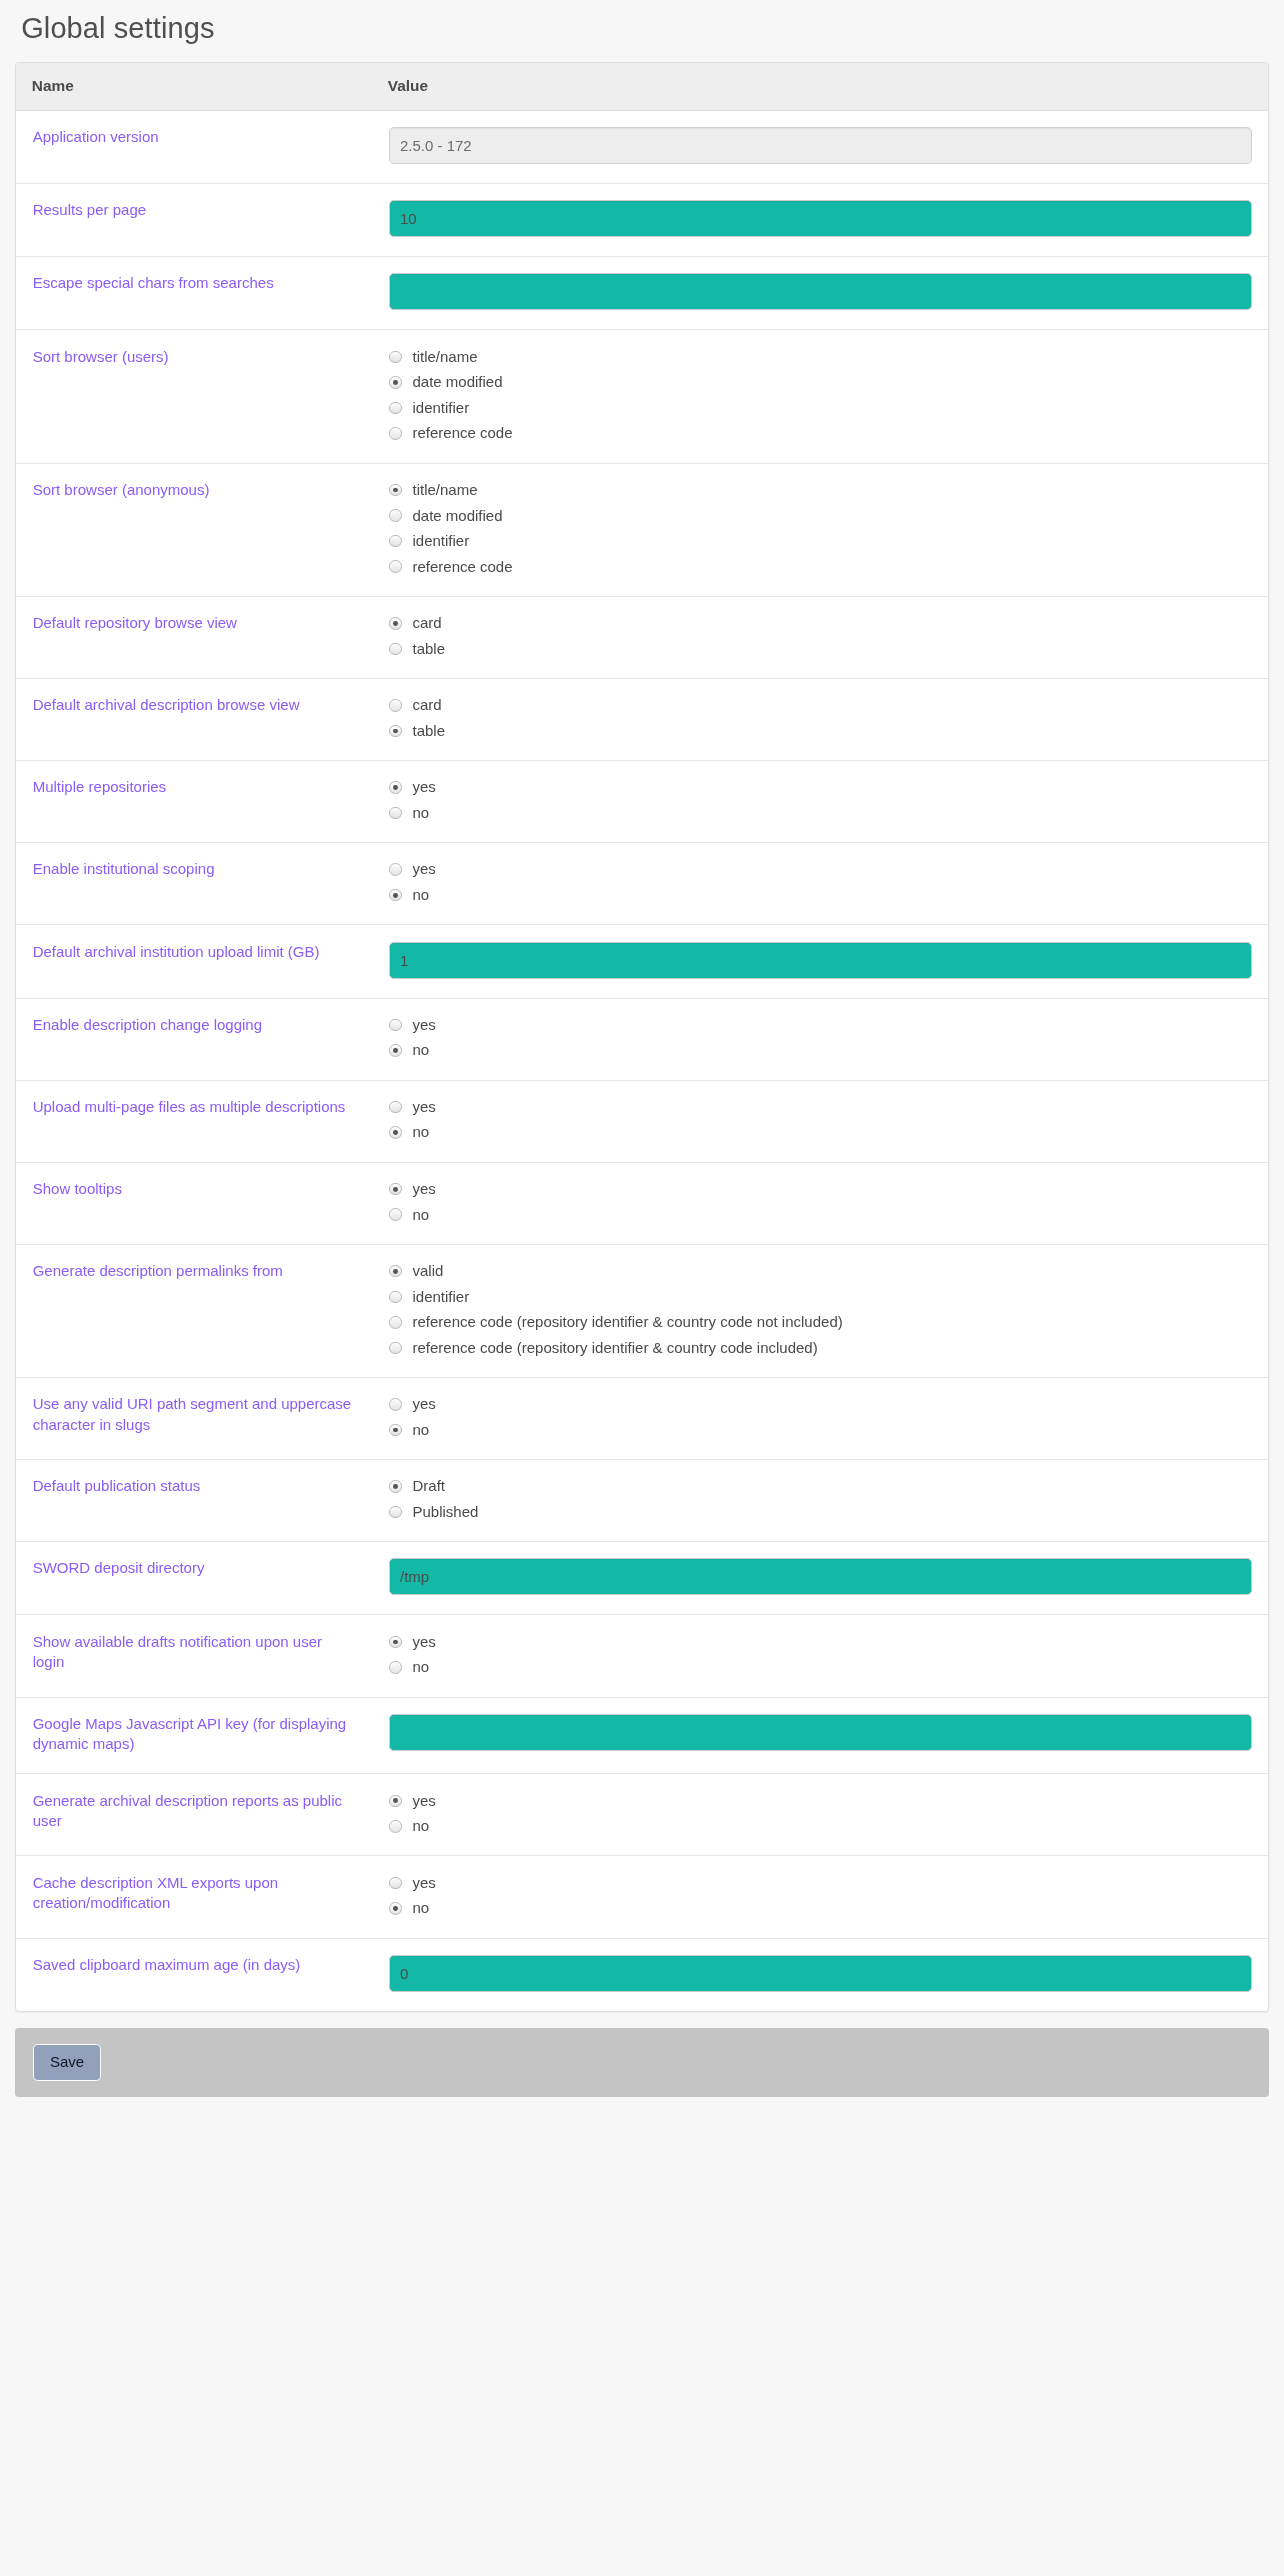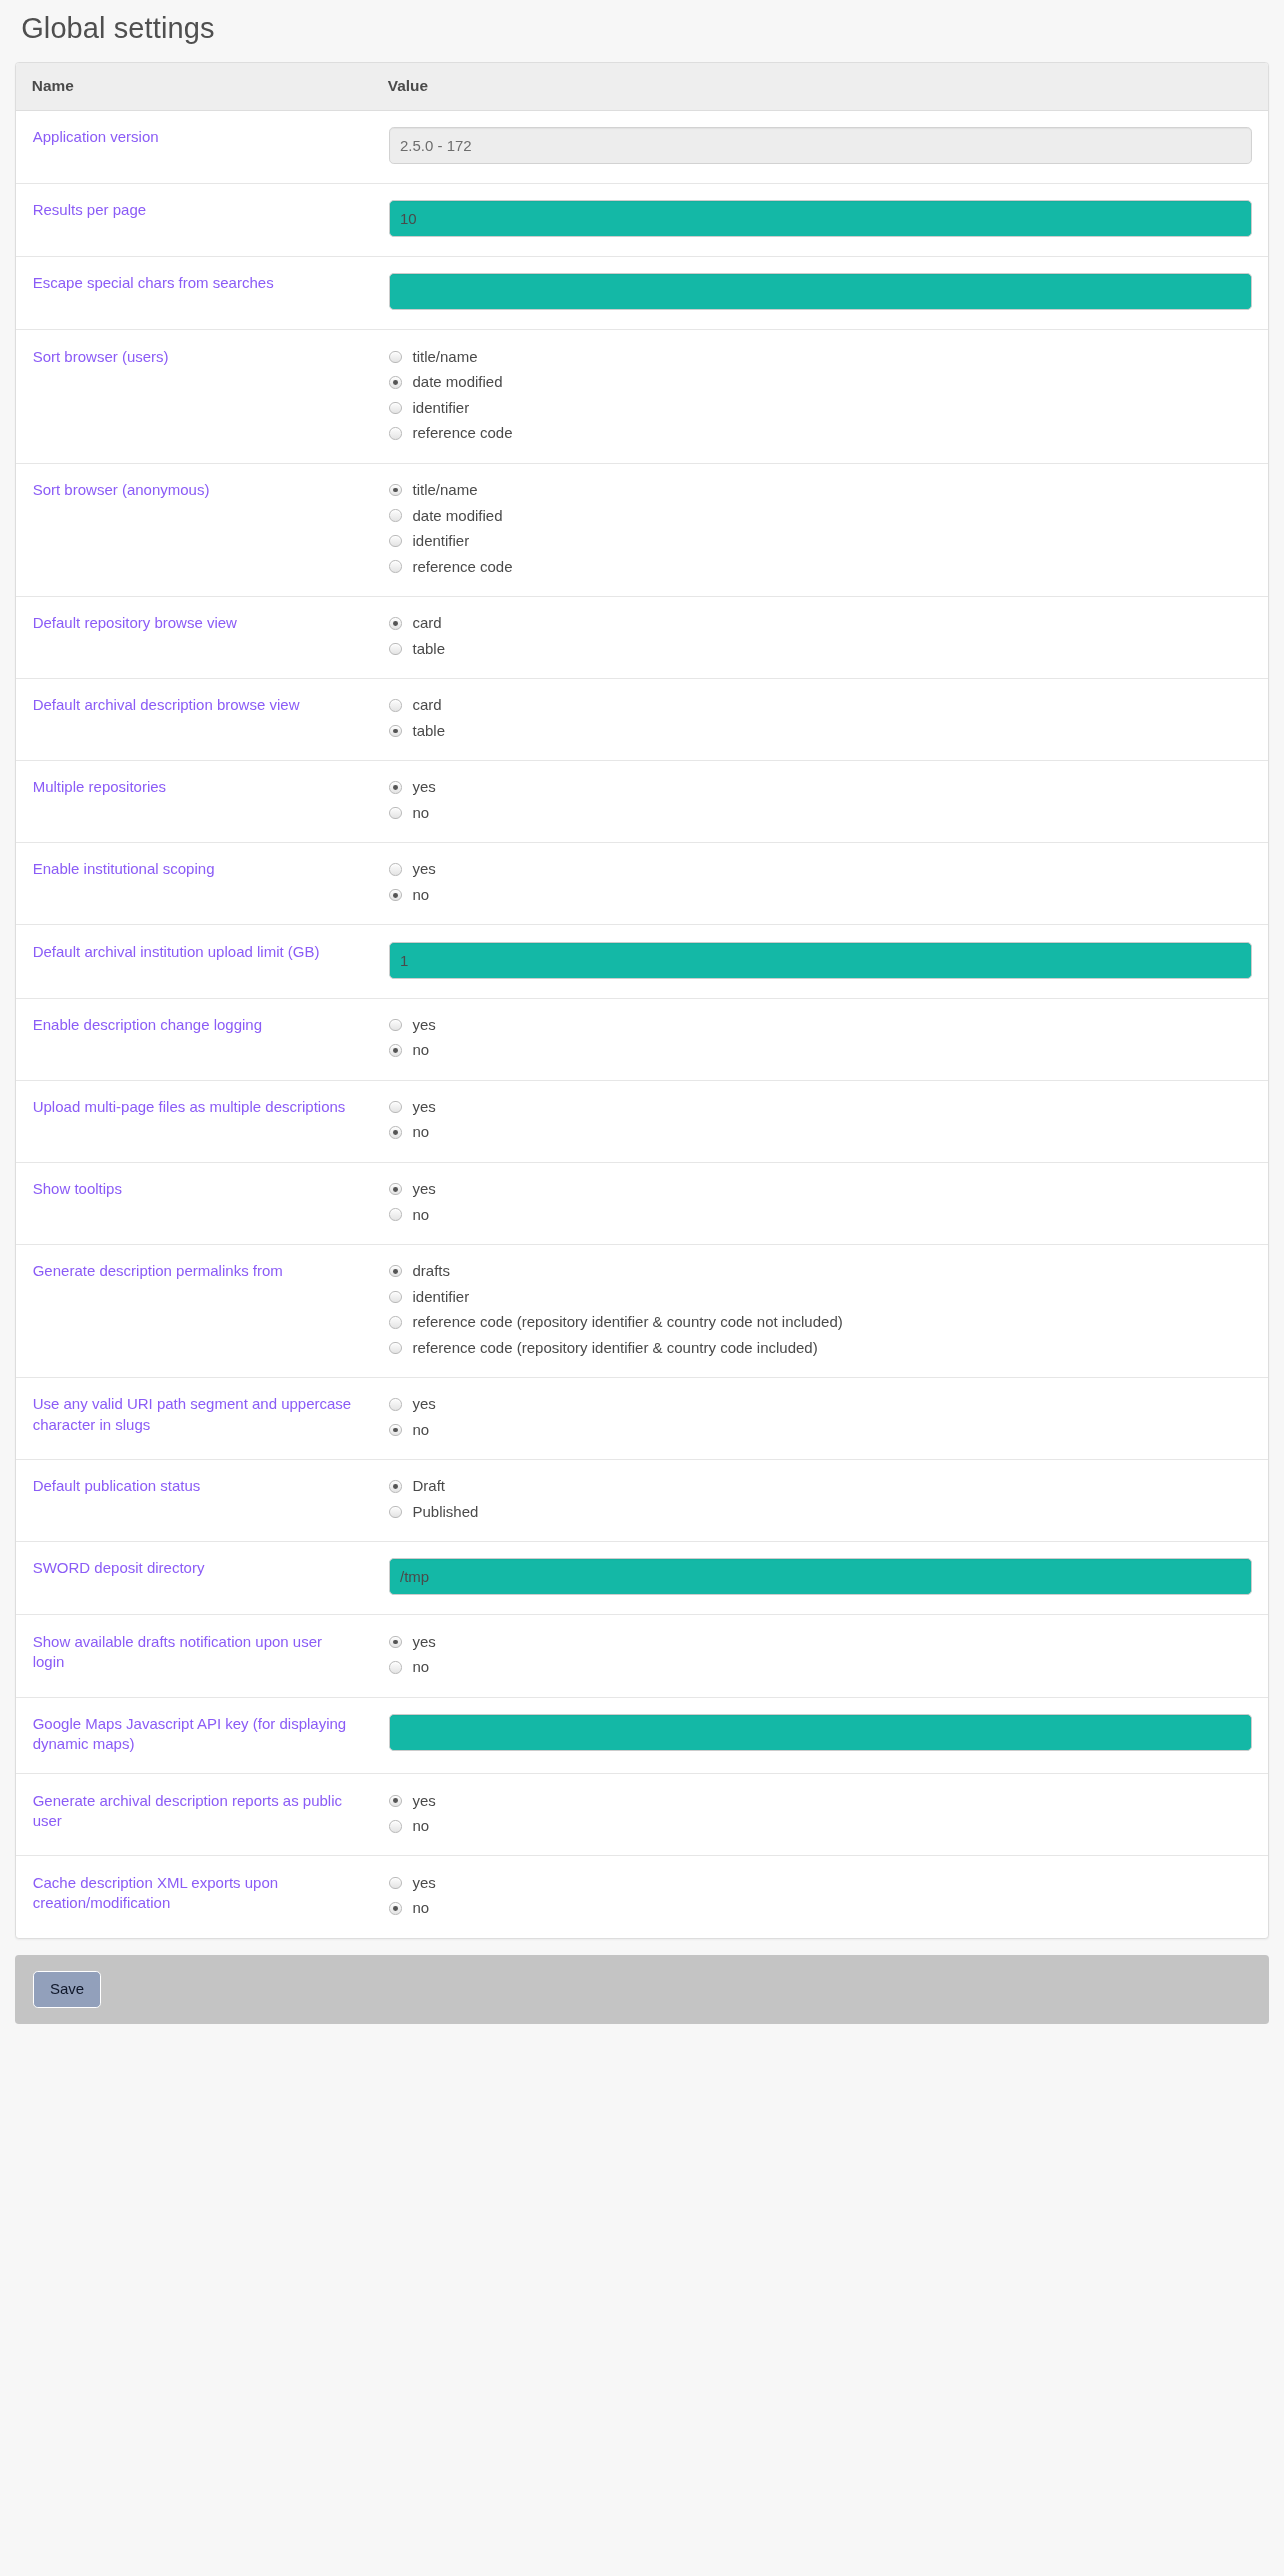--- a/index.html
+++ b/index.html
@@ -358,21 +358,21 @@
               </li>
             </ul>
           </td>
         </tr>
         <tr>
           <td class="cell-name">Generate description permalinks from</td>
           <td class="cell-value">
             <ul class="radio-list">
               <li class="radio-row">
                 <span class="radio-dot checked"></span>
-                <span class="radio-label">drafts</span>
+                <span class="radio-label">valid</span>
               </li>
               <li class="radio-row">
                 <span class="radio-dot"></span>
                 <span class="radio-label">identifier</span>
               </li>
               <li class="radio-row">
                 <span class="radio-dot"></span>
                 <span class="radio-label">reference code (repository identifier &amp; country code not included)</span>
               </li>
               <li class="radio-row">
@@ -460,20 +460,26 @@
             <ul class="radio-list">
               <li class="radio-row">
                 <span class="radio-dot"></span>
                 <span class="radio-label">yes</span>
               </li>
               <li class="radio-row">
                 <span class="radio-dot checked"></span>
                 <span class="radio-label">no</span>
               </li>
             </ul>
+          </td>
+        </tr>
+        <tr>
+          <td class="cell-name">Saved clipboard maximum age (in days)</td>
+          <td class="cell-value">
+            <input type="text" class="text-input" value="0" style="">
           </td>
         </tr>
       </tbody>
   </table>
 
   <div class="actions-bar">
     <button class="btn-save">Save</button>
   </div>
 
   <div class="bottom-spacer"></div>

